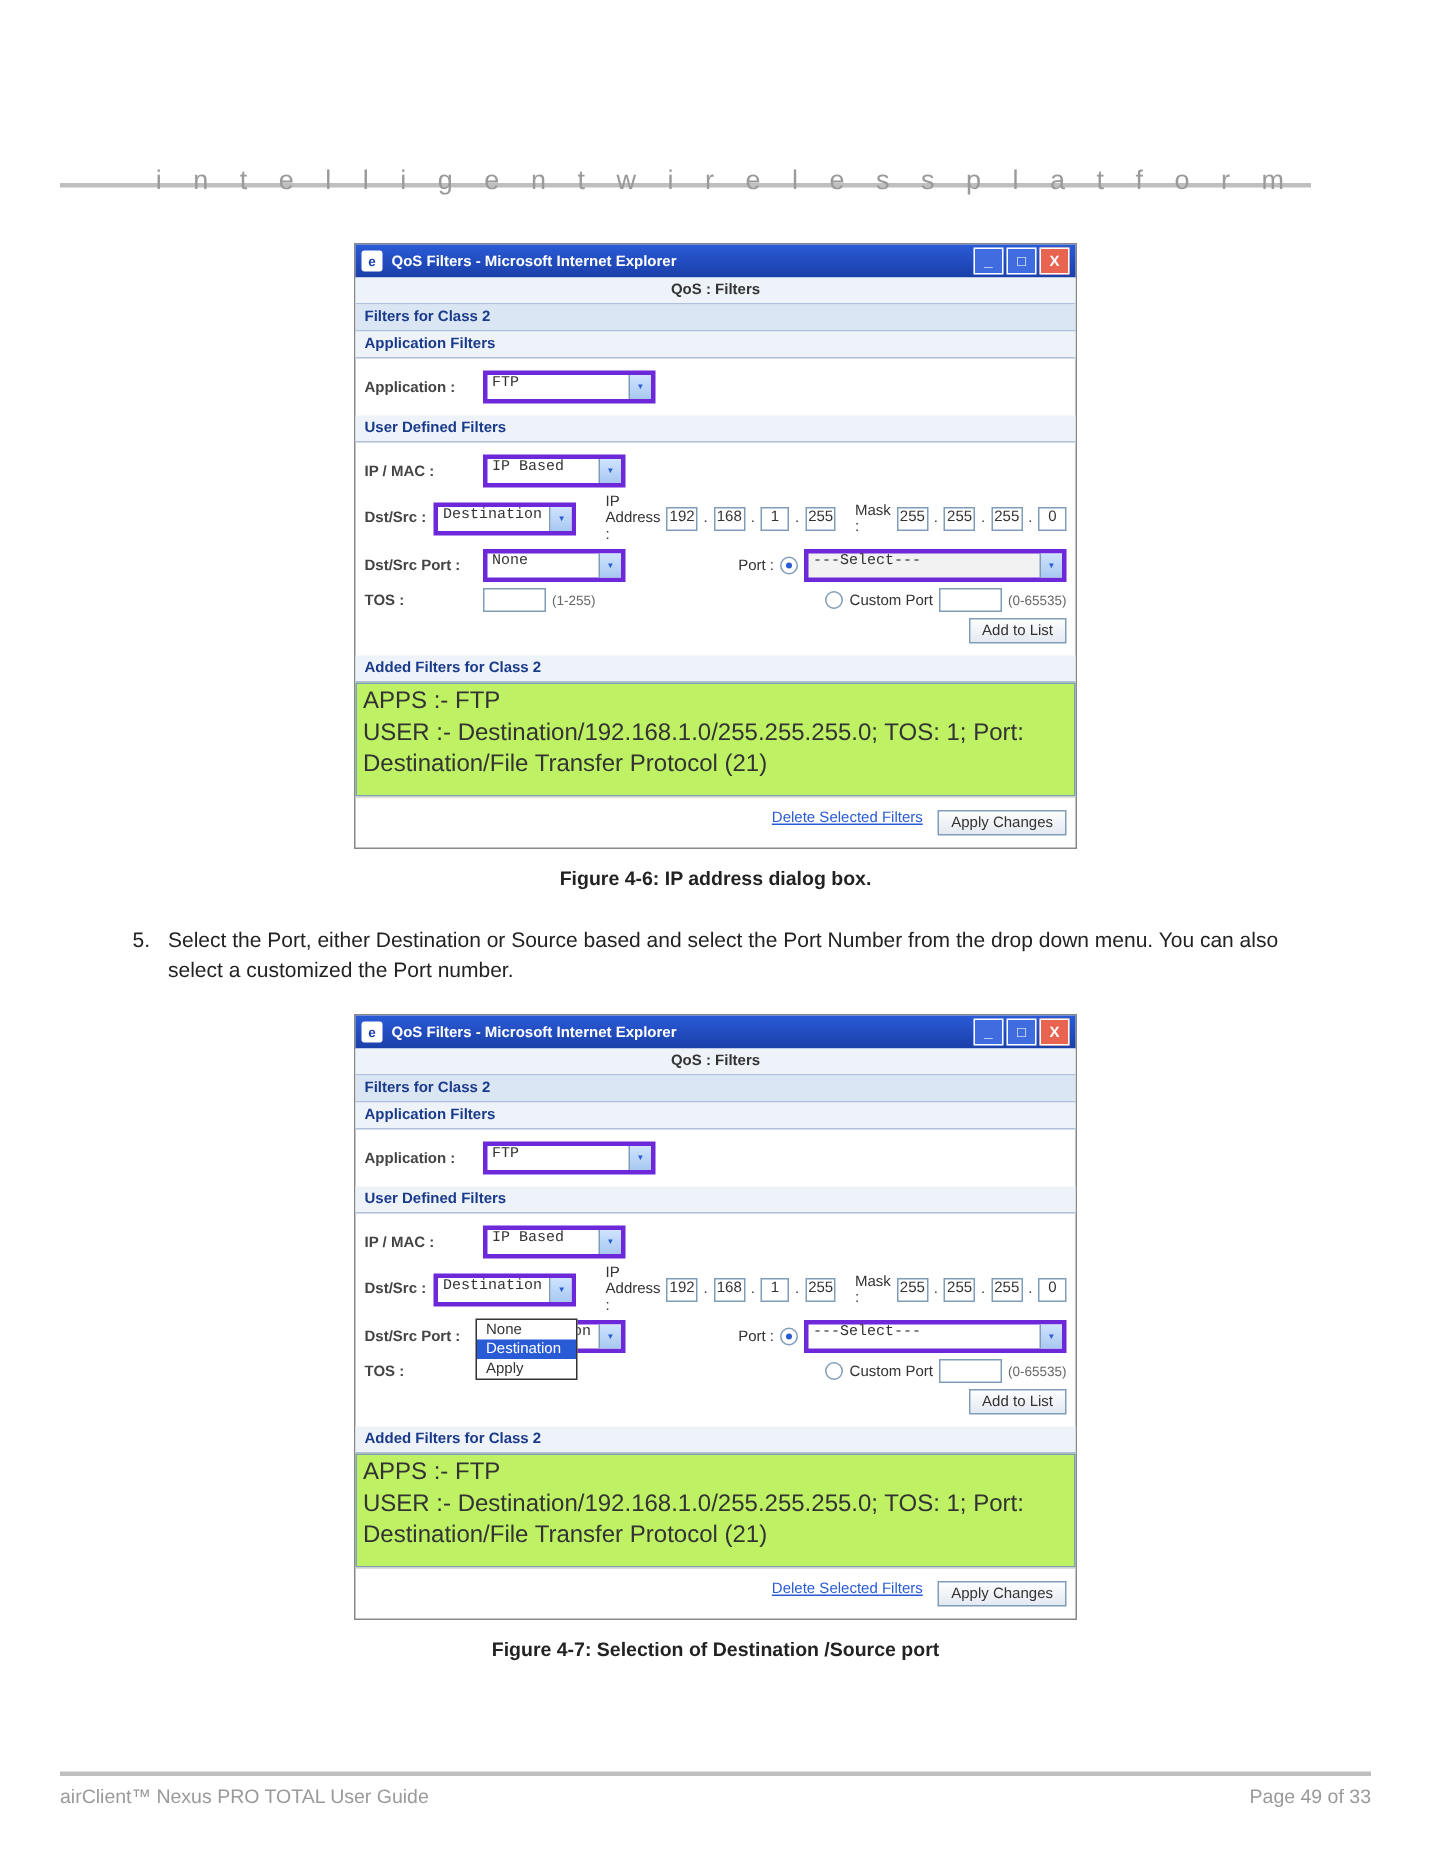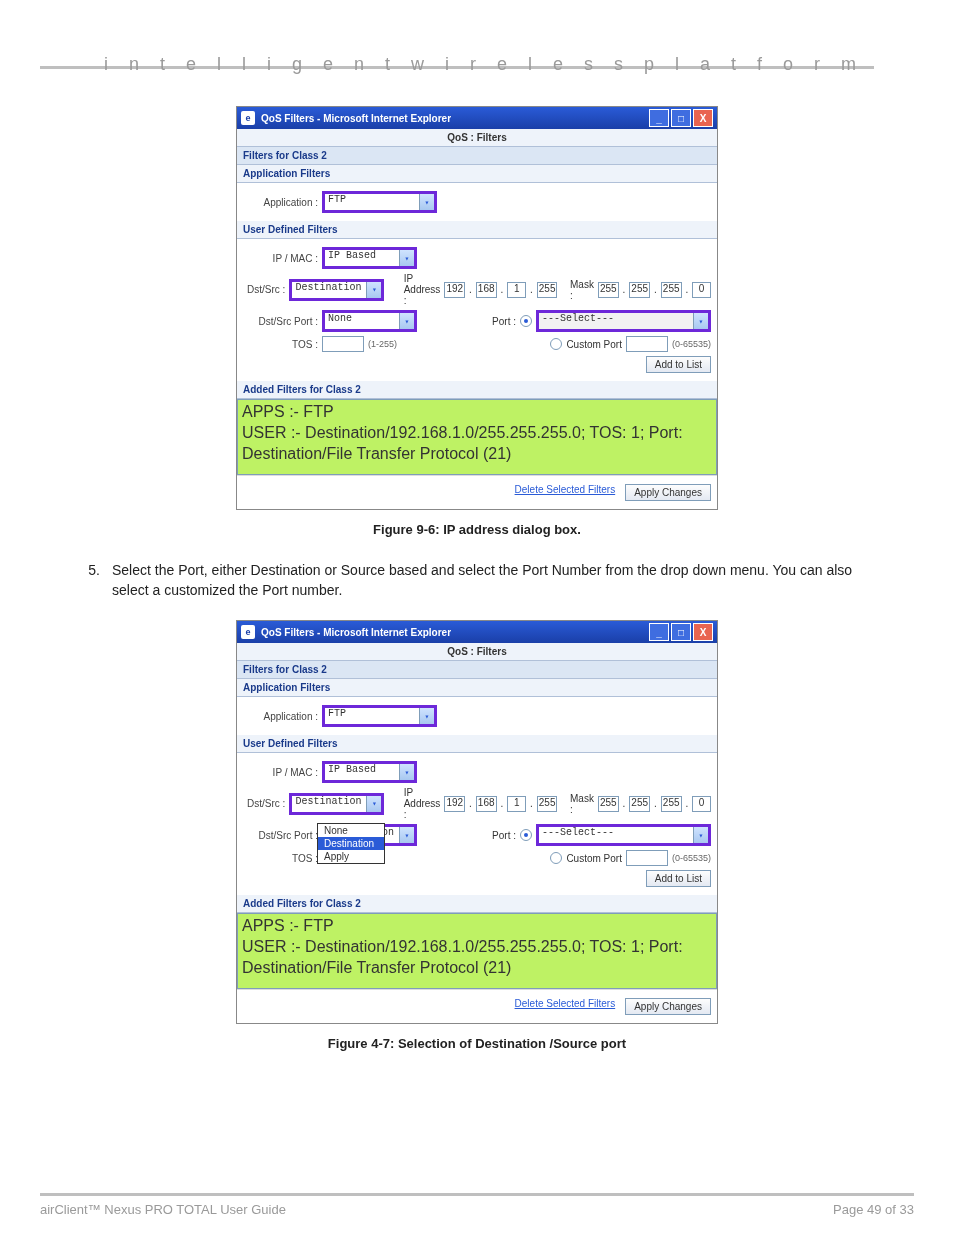--- a/index.html
+++ b/index.html
@@ -1,50 +1,50 @@
 <!DOCTYPE html>
 <html><head>
 <meta charset="utf-8">
 <style>
   html,body{margin:0;padding:0;background:#fff;font-family:Arial,Helvetica,sans-serif;color:#333;}
-  .page{width:954px;height:1235px;margin:0 auto;position:relative;box-sizing:border-box;padding:36px 40px 40px 40px;border-radius:32px;}
+  .page{width:954px;height:1235px;margin:0 auto;position:relative;box-sizing:border-box;padding:92px 40px 40px 40px;border-radius:32px;}
   .hdr{position:relative;height:50px;}
   .hdr-line{position:absolute;top:30px;left:0;right:40px;height:3px;background:#bfbfbf;}
   .hdr-title{position:absolute;top:18px;right:50px;color:#9a9a9a;font-size:18px;letter-spacing:8px;}
   .content{margin-top:20px;}
   .fig{width:480px;margin:20px auto 8px auto;border:1px solid #888;background:#fff;font-size:10px;}
   .titlebar{background:linear-gradient(#2a5bd7,#1a3fa8);color:#fff;display:flex;align-items:center;height:22px;padding:0 4px;font-weight:bold;}
   .titlebar .ie-icon{width:14px;height:14px;background:#fff;border-radius:2px;margin-right:6px;display:flex;align-items:center;justify-content:center;color:#1a3fa8;font-weight:bold;font-size:9px;}
   .winbtns{margin-left:auto;display:flex;gap:2px;}
   .winbtn{width:18px;height:16px;border:1px solid #fff;background:#3f6de0;color:#fff;display:flex;align-items:center;justify-content:center;font-size:10px;font-weight:bold;}
   .winbtn.close{background:#e96450;}
   .sect{background:#dbe6f4;border-bottom:1px solid #b0c0d8;padding:3px 6px;color:#1a3a8a;font-weight:bold;}
   .sect.light{background:#eef3fa;font-weight:normal;color:#333;text-align:center;}
   .sect .bold{font-weight:bold;}
   .body{padding:4px 6px;}
   .row{display:flex;align-items:center;margin:4px 0;gap:4px;font-size:10px;}
-  .lbl{width:75px;text-align:right;color:#444;}
+  .lbl{width:75px;text-align:left;color:#444;font-weight:bold;}
   .sel{position:relative;border:3px solid #6d28d9;background:#fff;height:16px;min-width:70px;display:flex;padding:0 16px 0 3px;font-family:Liberation Mono, monospace;}
   .sel .arrow{position:absolute;right:0;top:0;width:14px;height:100%;background:linear-gradient(#cfe3ff,#a8c8f0);border-left:1px solid #7f9db9;display:flex;align-items:center;justify-content:center;color:#2a5bd7;font-size:8px;}
   .inp{border:1px solid #7f9db9;background:#fff;height:14px;width:26px;text-align:center;font-size:10px;padding:0 1px;}
   .inp.wide{width:38px;}
   .btn{border:1px solid #7f9db9;background:linear-gradient(#fdfdfd,#e4e9f2);padding:2px 8px;font-size:10px;color:#333;}
   .radio{width:10px;height:10px;border:1px solid #7f9db9;border-radius:50%;display:inline-flex;align-items:center;justify-content:center;}
   .radio.on::after{content:"";width:4px;height:4px;background:#2a5bd7;border-radius:50%;}
   .note{color:#666;font-size:9px;}
   .addedbox{border:1px solid #7f9db9;background:#bef264;min-height:70px;padding:2px 4px;font-size:16px;color:#333;line-height:1.3;}
   .footer-row{display:flex;justify-content:flex-end;gap:10px;padding:8px 6px;border-top:1px solid #ddd;}
   .linkbtn{color:#2a5bd7;font-size:10px;text-decoration:underline;}
   .caption{text-align:center;font-weight:bold;font-size:13px;margin:12px 0 24px 0;color:#222;}
   .para{font-size:14px;color:#222;line-height:1.4;margin:0 30px 20px 30px;display:flex;}
   .para .num{width:30px;flex-shrink:0;text-align:right;margin-right:12px;}
   .dlist{position:absolute;border:1px solid #333;background:#fff;font-size:10px;z-index:5;}
   .dlist div{padding:1px 6px;}
   .dlist .hl{background:#2a5bd7;color:#fff;}
-  .page-ftr{position:absolute;left:40px;right:40px;bottom:18px;}
+  .page-ftr{position:absolute;left:40px;right:40px;bottom:30px;}
   .ftr-line{height:3px;background:#bfbfbf;margin-bottom:6px;position:relative;}
   .ftr-txt{display:flex;justify-content:space-between;color:#9a9a9a;font-size:13px;}
 </style>
 </head>
 <body>
 
 <div class="page">
 
   <div class="hdr">
     <div class="hdr-line"></div>
@@ -134,21 +134,21 @@
       <div class="sect" style="background:#eef3fa;">Added Filters for Class 2</div>
       <div class="addedbox">
         <div>APPS :- FTP</div>
         <div>USER :- Destination/192.168.1.0/255.255.255.0; TOS: 1; Port: Destination/File Transfer Protocol (21)</div>
       </div>
       <div class="footer-row">
         <span class="linkbtn">Delete Selected Filters</span>
         <span class="btn">Apply Changes</span>
       </div>
     </div>
-    <div class="caption">Figure 9-6: IP address dialog box.</div>
+    <div class="caption">Figure 4-6: IP address dialog box.</div>
 
     <div class="para">
       <span class="num">5.</span>
       <span>Select the Port, either Destination or Source based and select the Port Number from the drop down menu. You can also select a customized the Port number.</span>
     </div>
 
     <div class="fig" style="position:relative;">
       <div class="titlebar">
         <span class="ie-icon">e</span>
         <span>QoS Filters - Microsoft Internet Explorer</span>

